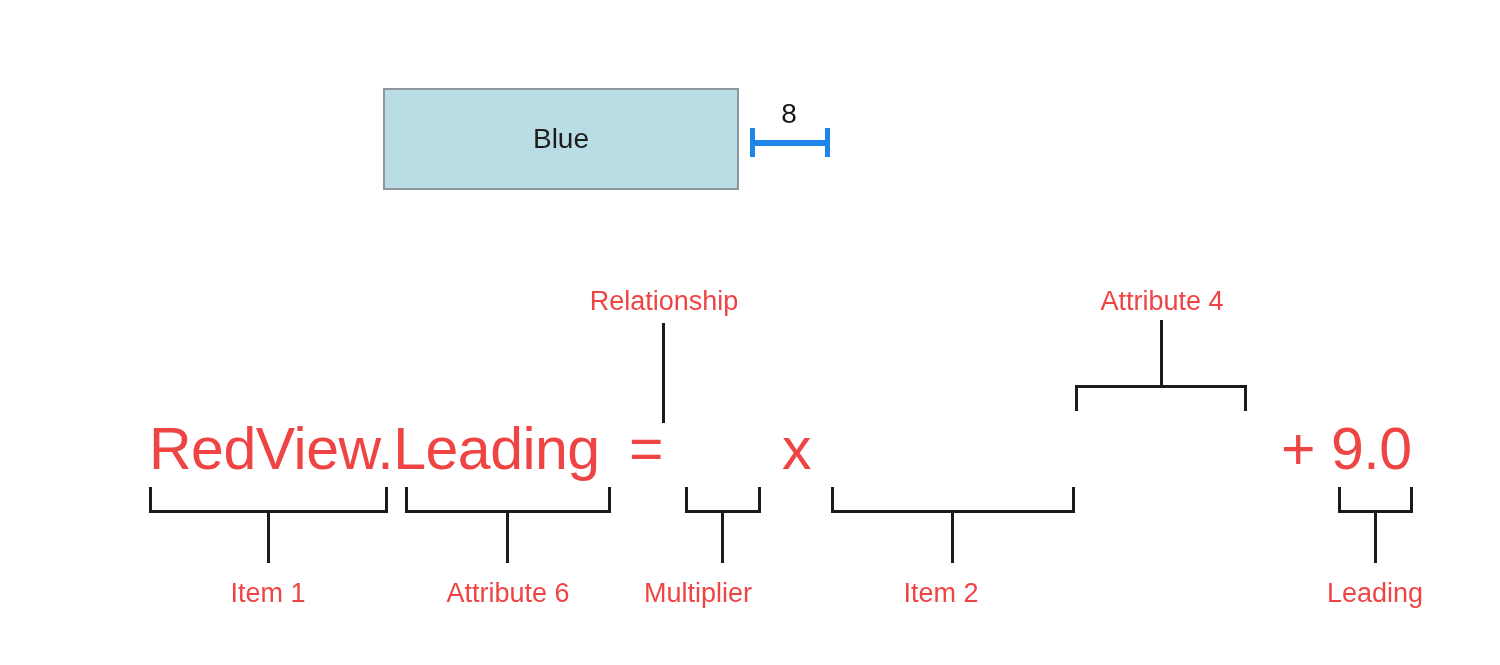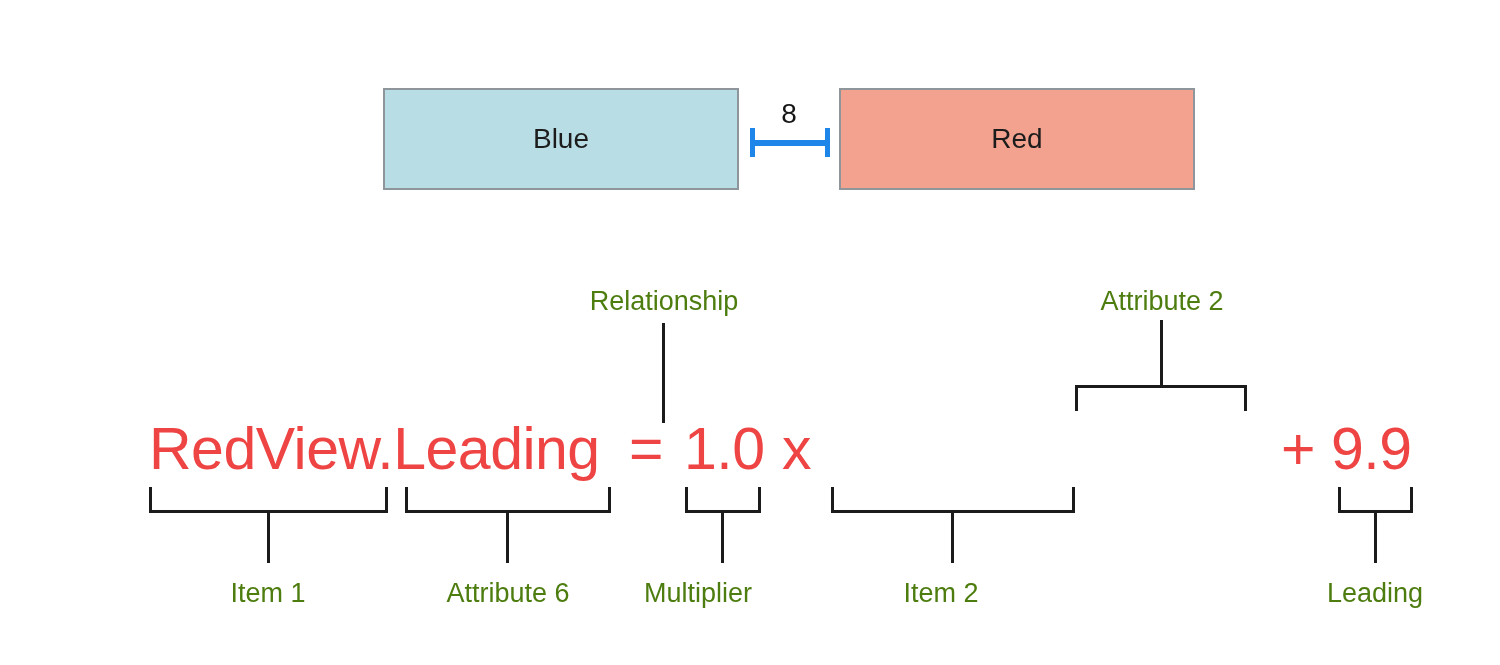--- a/index.html
+++ b/index.html
@@ -42,21 +42,21 @@
     transform: translateX(-50%);
     font-size: 28px; color: #161616;
   }
 
   
   .anno {
     position: absolute;
     transform: translateX(-50%);
     font-size: 27px;
     white-space: nowrap;
-    color: #4d7c0f;
+    color: #ef4444;
   }
   .anno-top    { top: 286px; }
   .anno-bottom { top: 578px; }
   .lbl-relationship { left: 616px; }
   .lbl-attribute2   { left: 1114px; }
   .lbl-item1        { left: 220px; text-align: right; }
   .lbl-attribute1   { left: 460px; }
   .lbl-multiplier   { left: 650px; }
   .lbl-item2        { left: 893px; }
   .lbl-constant     { left: 1327px; }
@@ -109,44 +109,40 @@
 </style>
 </head>
 <body>
 
 <div class="page">
 
   <div class="view-box blue-box" style="background-color: rgb(185, 221, 229);">
     <span>Blue</span>
   </div>
 
-  <div class="view-box red-box" style="background-color: rgb(242, 162, 142);">
-    <span>Red</span>
-  </div>
 
   <div class="spacing-value">8</div>
   <div class="ibeam">
     <div class="cap capL" style="background-color: rgb(30, 134, 232);"></div>
     <div class="bar" style="background-color: rgb(30, 134, 232);"></div>
     <div class="cap capR" style="background-color: rgb(30, 134, 232);"></div>
   </div>
 
   <div class="anno anno-top lbl-relationship">Relationship</div>
-  <div class="anno anno-top lbl-attribute2">Attribute 2</div>
+  <div class="anno anno-top lbl-attribute2">Attribute 4</div>
 
   <div class="vline line-relationship"></div>
   <div class="vline line-attribute2"></div>
   <div class="obracket brk-attribute2"></div>
 
   <div class="eq-token eq-lhs">RedView.Leading</div>
   <div class="eq-token eq-rel">=</div>
-  <div class="eq-token eq-mult">1.0</div>
   <div class="eq-token eq-times">x</div>
   <div class="eq-token eq-plus">+</div>
-  <div class="eq-token eq-const">9.9</div>
+  <div class="eq-token eq-const">9.0</div>
 
   <div class="ubracket brk-item1"></div>
   <div class="ubracket brk-attribute1"></div>
   <div class="ubracket brk-multiplier"></div>
   <div class="ubracket brk-item2"></div>
   <div class="ubracket brk-constant"></div>
 
   <div class="stem stem-item1"></div>
   <div class="stem stem-attribute1"></div>
   <div class="stem stem-multiplier"></div>

